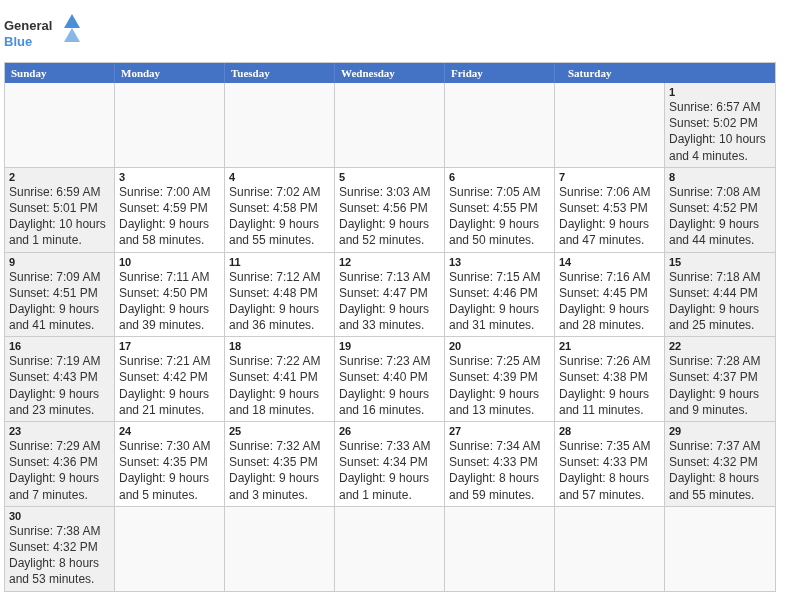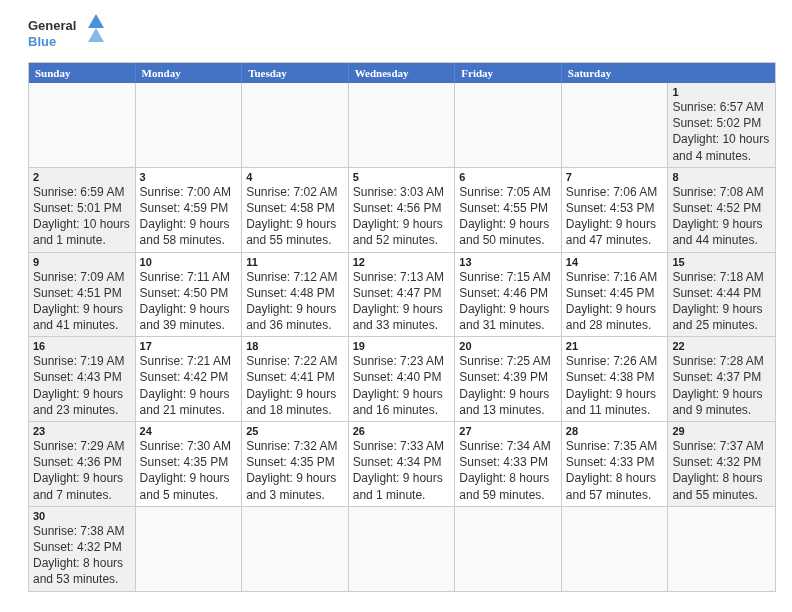--- a/index.html
+++ b/index.html
@@ -6,21 +6,21 @@
     body {
       width: 792px;
       height: 612px;
       font-family: Arial, sans-serif;
       background: #fff;
       overflow: hidden;
     }
     .page {
       width: 792px;
       height: 436px;
-      padding: 12px 16px 8px 28px;
+      padding: 12px 16px 8px 4px;
       display: flex;
       flex-direction: column;
     }
     .header {
       display: flex;
       align-items: flex-start;
       justify-content: space-between;
       margin-bottom: 6px;
     }
     .logo {
@@ -53,21 +53,21 @@
     }
     .day-header {
       color: #fff;
       font-size: 11px;
       font-weight: bold;
       padding: 4px 6px;
       text-align: left;
       border-right: 1px solid #5a82d0;
       font-family: Liberation Serif, serif;
     }
-    .day-header:last-child { border-right: none; }
+    .day-header:last-child { border-right: none; margin-left: 7px; }
     .calendar-grid {
       display: grid;
       grid-template-columns: repeat(7, 1fr);
       flex: 1;
     }
     .cell {
       border-right: 1px solid #ccc;
       border-bottom: 1px solid #ccc;
       padding: 3px 4px;
       vertical-align: top;

